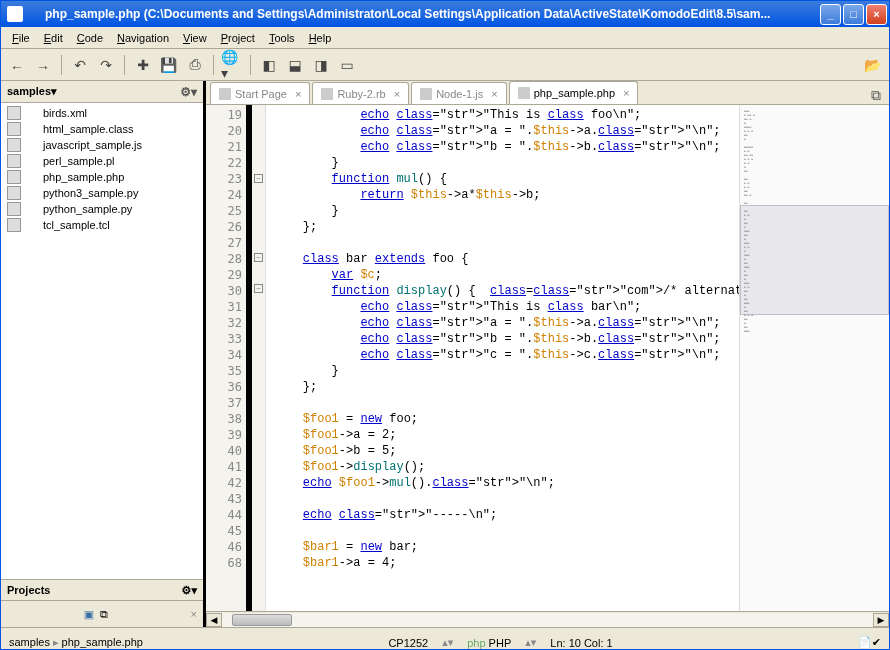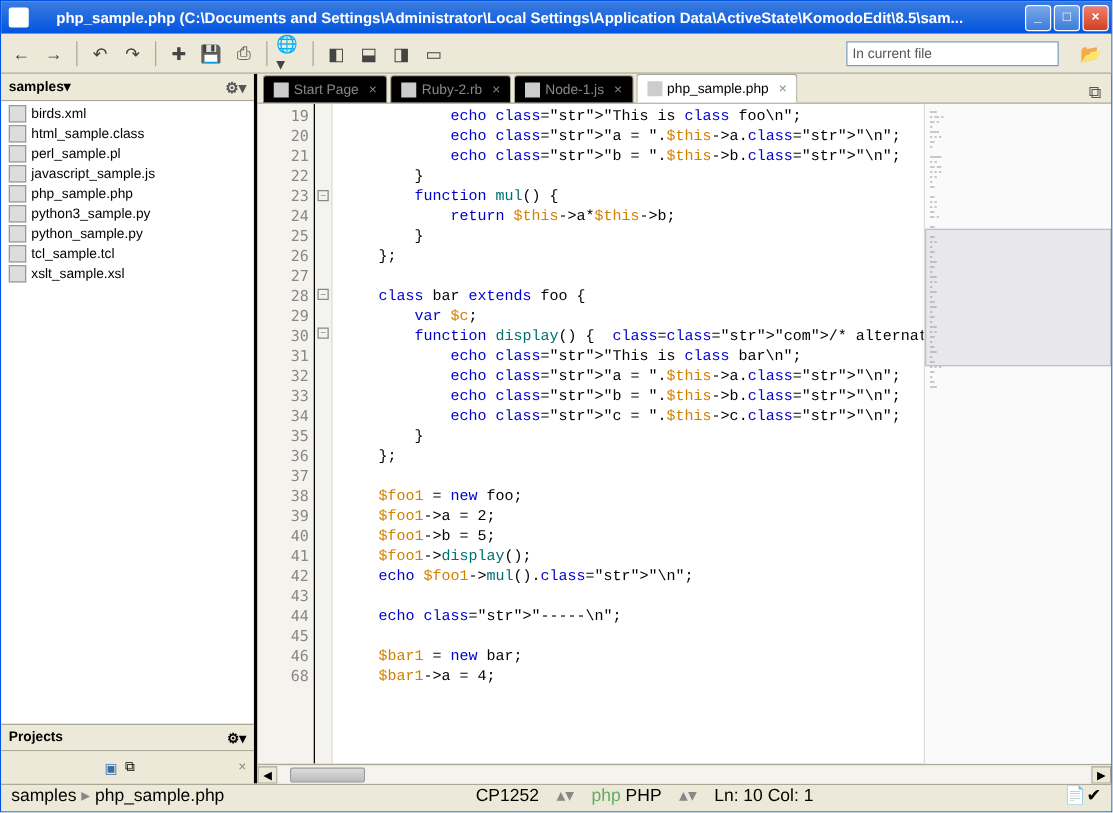--- a/index.html
+++ b/index.html
@@ -17,86 +17,93 @@
 .toolbar { background: #ece9d8; height: 32px; display: flex; align-items: center; padding: 0 4px; gap: 2px; border-bottom: 1px solid #aca899; }
 .tbtn { width: 24px; height: 24px; display: flex; align-items: center; justify-content: center; cursor: pointer; border: 1px solid transparent; color: #444; font-size: 14px; }
 .tsep { width: 1px; height: 20px; background: #aca899; margin: 0 4px; }
 .find-box { flex: 1; max-width: 180px; height: 20px; border: 1px solid #7f9db9; padding: 0 4px; background: #fff; color: #888; display: flex; align-items: center; justify-content: space-between; }
 .scope-box { flex: 1; max-width: 170px; height: 20px; border: 1px solid #7f9db9; padding: 0 4px; background: #fff; color: #555; display: flex; align-items: center; }
 .body { flex: 1; display: flex; overflow: hidden; }
 .sidebar { width: 205px; background: #f4f3ee; border-right: 3px solid #000000; display: flex; flex-direction: column; }
 .panel-header { height: 22px; background: #ece9d8; border-bottom: 1px solid #aca899; display: flex; align-items: center; padding: 0 6px; font-weight: bold; justify-content: space-between; }
 .panel-header .gear { font-size: 12px; color: #555; cursor: pointer; }
 .filelist { flex: 1; background: #fff; overflow-y: auto; padding: 2px 0; }
-.fileitem { display: flex; align-items: center; padding: 1px 6px; gap: 4px; cursor: pointer; }
+.fileitem { display: flex; align-items: center; padding: 1px 6px; gap: 22px; cursor: pointer; }
 .ficon { width: 14px; height: 14px; background: #ddd; border: 1px solid #999; flex-shrink: 0; }
 .projects-header { height: 22px; background: #ece9d8; border-top: 1px solid #aca899; border-bottom: 1px solid #aca899; display: flex; align-items: center; padding: 0 6px; font-weight: bold; justify-content: space-between; }
 .sidebar-toolbar { height: 26px; background: #ece9d8; display: flex; align-items: center; padding: 0 6px; gap: 6px; }
 .main { flex: 1; display: flex; flex-direction: column; background: #fff; overflow: hidden; }
 .tabbar { height: 24px; background: #ece9d8; display: flex; align-items: flex-end; border-bottom: 1px solid #aca899; padding-left: 4px; }
-.tab { height: 22px; padding: 0 8px; background: #000000; border: 1px solid #aca899; border-bottom: none; margin-right: 2px; display: flex; align-items: center; gap: 4px; cursor: pointer; color: #888; border-radius: 3px 3px 0 0; }
+.tab { height: 22px; padding: 0 8px; background: #ffffff; border: 1px solid #aca899; border-bottom: none; margin-right: 2px; display: flex; align-items: center; gap: 4px; cursor: pointer; color: #888; border-radius: 3px 3px 0 0; }
 .tab.active { background: #fff; color: #000; height: 23px; }
 .tab .ticon { width: 12px; height: 12px; background: #ccc; }
 .tab .tclose { color: #888; font-size: 11px; margin-left: 4px; }
 .group-icon { margin-left: auto; margin-right: 8px; color: #555; font-size: 14px; cursor: pointer; }
 .editor-wrap { flex: 1; display: flex; overflow: hidden; }
-.gutter { width: 46px; background: #f4f3ee; border-right: 1px solid #000000; text-align: right; padding: 2px 4px 0 0; font-family: Consolas, monospace; font-size: 12px; color: #888; line-height: 16px; }
+.gutter { width: 46px; background: #f4f3ee; border-right: 6px solid #000000; text-align: right; padding: 2px 4px 0 0; font-family: Consolas, monospace; font-size: 12px; color: #888; line-height: 16px; }
 .fold-gutter { width: 14px; background: #f4f3ee; border-right: 1px solid #ddd; padding-top: 2px; line-height: 16px; font-size: 9px; text-align: center; color: #888; }
 .fold-mark { width: 9px; height: 9px; border: 1px solid #888; margin: 3px auto; font-size: 8px; line-height: 7px; }
 .code { flex: 1; font-family: Consolas, "Courier New", monospace; font-size: 12px; line-height: 16px; padding: 2px 0 0 8px; white-space: pre; color: #000; overflow: hidden; }
-.kw { color: #0000cc; }
+.kw { color: #0000cc; text-decoration: underline; }
 .fn { color: #007070; }
 .var { color: #d08000; }
 .minimap { width: 150px; background: #fafafa; border-left: 1px solid #ddd; font-size: 2px; line-height: 3px; padding: 4px; overflow: hidden; color: #bbb; position: relative; }
 .minimap .mm-view { position: absolute; top: 100px; left: 0; right: 0; height: 110px; background: rgba(150,150,170,0.18); border: 1px solid rgba(100,100,130,0.3); }
 .hscroll { height: 16px; background: #ece9d8; border-top: 1px solid #aca899; display: flex; align-items: center; }
 .hscroll .arrow { width: 16px; height: 14px; background: #ece9d8; border: 1px solid #aca899; display: flex; align-items: center; justify-content: center; font-size: 9px; }
 .hscroll .track { flex: 1; height: 14px; background: #f4f3ee; position: relative; }
 .hscroll .thumb { position: absolute; left: 10px; width: 60px; height: 12px; top: 1px; background: linear-gradient(#ddd,#bbb); border: 1px solid #999; border-radius: 2px; }
-.statusbar { height: 22px; background: #ece9d8; border-top: 1px solid #aca899; display: flex; align-items: flex-start; padding: 0 8px; gap: 14px; font-size: 14px; }
+.statusbar { height: 22px; background: #ece9d8; border-top: 1px solid #aca899; display: flex; align-items: flex-end; padding: 0 8px; gap: 14px; font-size: 11px; }
 .statusbar .fill { flex: 1; }
 .sb-sep { color: #888; }
 </style>
 </head>
 <body>
 
 <div class="window">
 
   <div class="titlebar">
     <div class="titlebar-icon"></div>
     <div class="titlebar-text">php_sample.php (C:\Documents and Settings\Administrator\Local Settings\Application Data\ActiveState\KomodoEdit\8.5\sam...</div>
     <div class="wincontrols">
       <div class="wbtn">_</div>
       <div class="wbtn">□</div>
       <div class="wbtn close">×</div>
     </div>
   </div>
 
+  <div class="menubar">
+    <div class="menuitem"><u>F</u><span>ile</span></div>
+    <div class="menuitem"><u>E</u>dit</div>
+    <div class="menuitem"><u>C</u>ode</div>
+    <div class="menuitem"><u>N</u>avigation</div>
+    <div class="menuitem"><u>V</u>iew</div>
+    <div class="menuitem"><u>P</u>roject</div>
+    <div class="menuitem"><u>T</u>ools</div>
+    <div class="menuitem"><u>H</u>elp</div>
+  </div>
 
   <div class="toolbar">
     <div class="tbtn">←</div>
     <div class="tbtn">→</div>
     <div class="tsep"></div>
     <div class="tbtn">↶</div>
     <div class="tbtn">↷</div>
     <div class="tsep"></div>
     <div class="tbtn">✚</div>
     <div class="tbtn">💾</div>
     <div class="tbtn">⎙</div>
     <div class="tsep"></div>
     <div class="tbtn">🌐▾</div>
     <div class="tsep"></div>
     <div class="tbtn">◧</div>
     <div class="tbtn">⬓</div>
     <div class="tbtn">◨</div>
     <div class="tbtn">▭</div>
     <div style="flex:1"></div>
-    <div class="scope-box">
-      <span>In current file</span>
-    </div>
     <div style="width:10px"></div>
     <div class="tbtn">📂</div>
   </div>
 
   <div class="body">
 
     <div class="sidebar">
       <div class="panel-header">
         <span><span>samples</span><span>▾</span></span>
         <span class="gear">⚙▾</span>
@@ -105,45 +112,41 @@
           <div class="fileitem">
             <span class="ficon"></span>
             <span>birds.xml</span>
           </div>
           <div class="fileitem">
             <span class="ficon"></span>
             <span>html_sample.class</span>
           </div>
           <div class="fileitem">
             <span class="ficon"></span>
+            <span>javascript_sample.js</span>
+          </div>
+          <div class="fileitem">
+            <span class="ficon"></span>
             <span>perl_sample.pl</span>
           </div>
           <div class="fileitem">
             <span class="ficon"></span>
-            <span>javascript_sample.js</span>
-          </div>
-          <div class="fileitem">
-            <span class="ficon"></span>
             <span>php_sample.php</span>
           </div>
           <div class="fileitem">
             <span class="ficon"></span>
             <span>python3_sample.py</span>
           </div>
           <div class="fileitem">
             <span class="ficon"></span>
             <span>python_sample.py</span>
           </div>
           <div class="fileitem">
             <span class="ficon"></span>
             <span>tcl_sample.tcl</span>
-          </div>
-          <div class="fileitem">
-            <span class="ficon"></span>
-            <span>xslt_sample.xsl</span>
           </div>
         </div>
       <div class="projects-header">
         <span>Projects</span>
         <span class="gear">⚙▾</span>
       </div>
       <div class="sidebar-toolbar">
         <span style="flex:1"></span>
         <span style="color:#3a6ea5">▣</span>
         <span>⧉</span>

